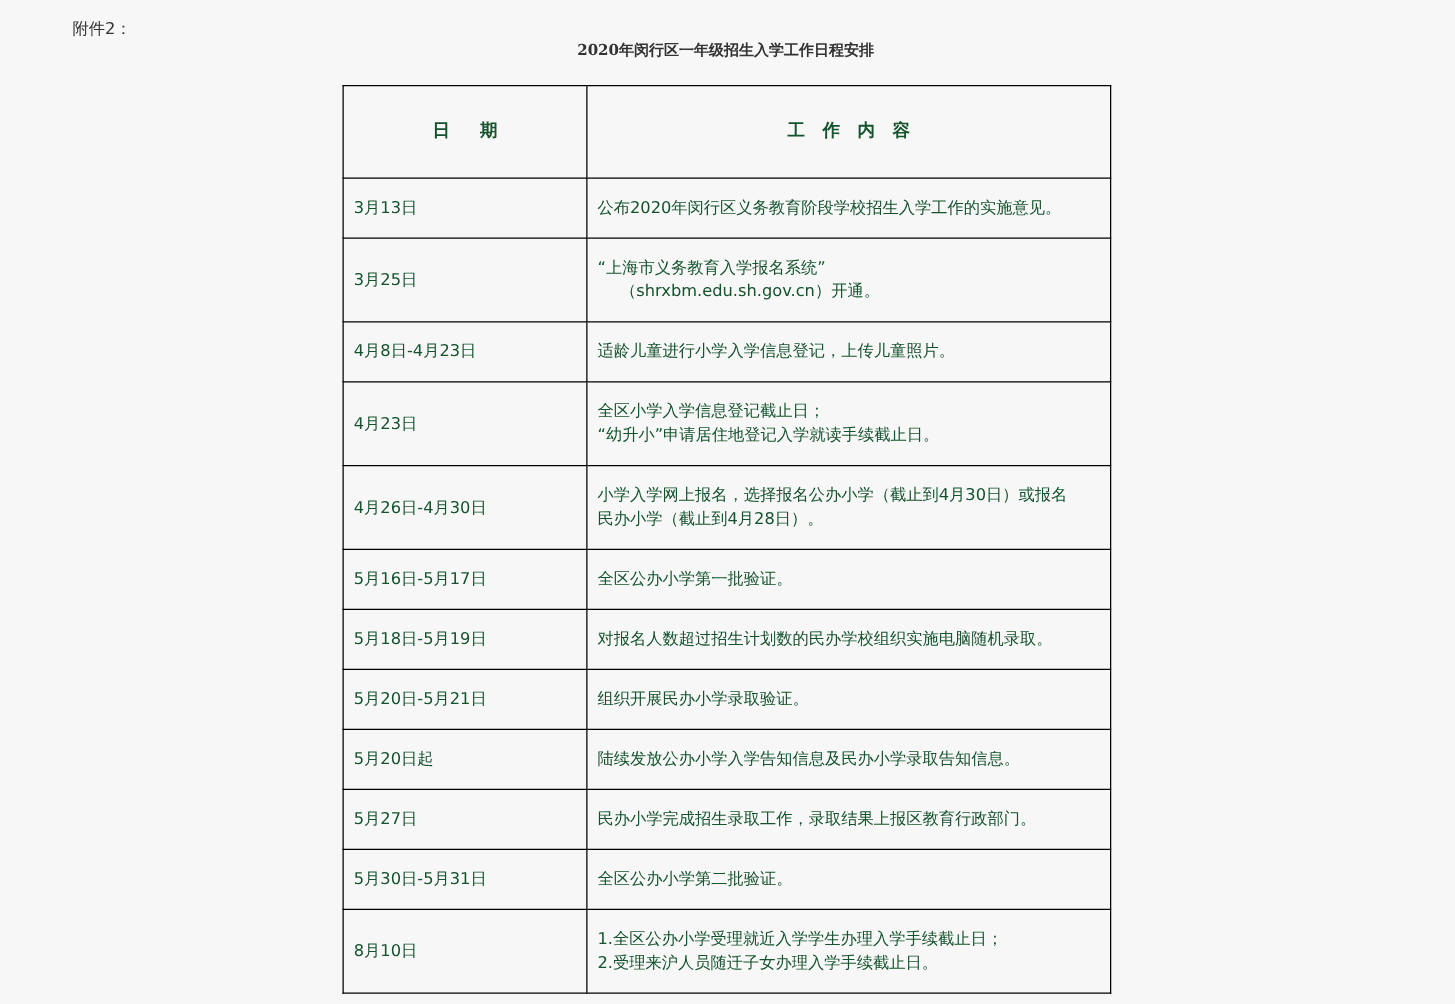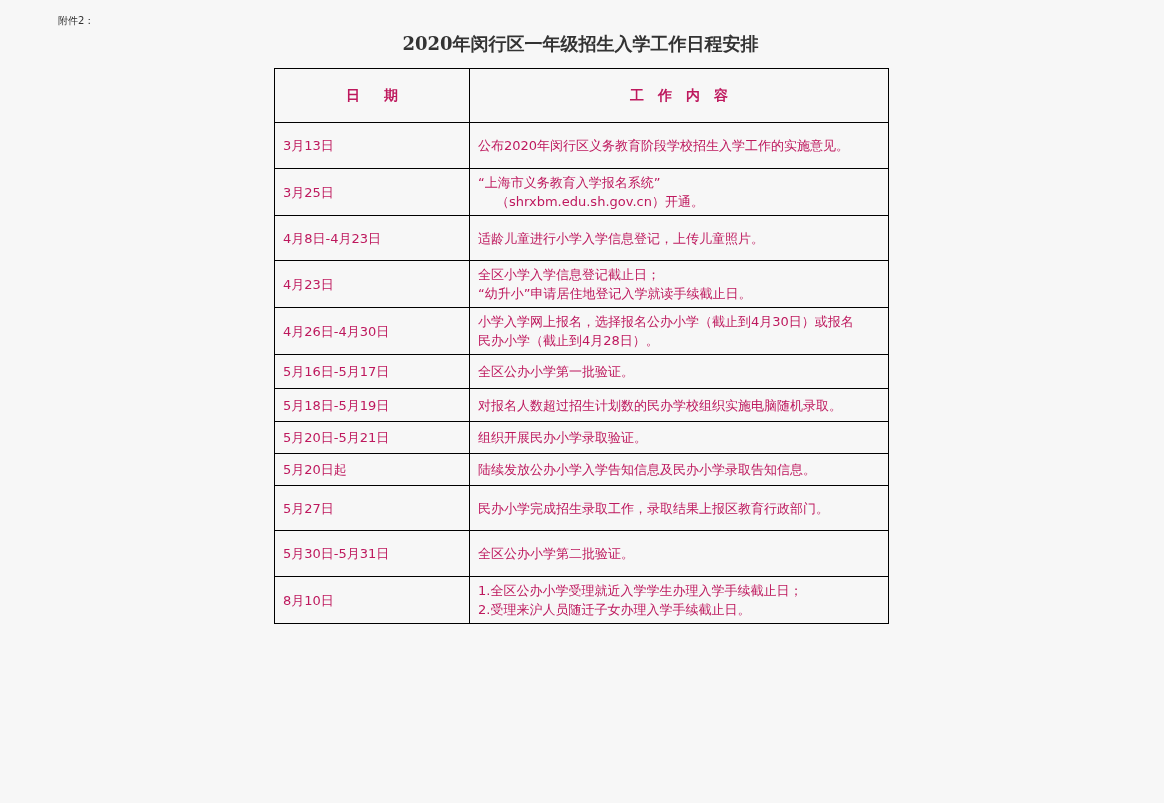--- a/index.html
+++ b/index.html
@@ -12,49 +12,49 @@
       height: 803px;
       position: relative;
       overflow: hidden;
       font-family: "DejaVu Sans", "Liberation Sans", sans-serif;
       color: #333333;
     }
     .attachment-label {
       position: absolute;
       left: 58px;
       top: 14px;
-      font-size: 10px;
+      font-size: 13px;
       color: #333;
     }
     .doc-title {
       position: absolute;
       left: 274px;
       width: 613px;
       top: 32px;
       text-align: center;
       font-family: "DejaVu Serif", "Liberation Serif", serif;
-      font-size: 18px;
+      font-size: 12px;
       font-weight: bold;
       color: #333;
     }
     table.schedule {
       position: absolute;
       left: 274px;
       top: 68px;
       width: 614px;
       border-collapse: collapse;
       table-layout: fixed;
       font-size: 13px;
     }
     table.schedule td, table.schedule th {
       border: 1px solid #000;
-      padding: 4px 8px;
+      padding: 14px 8px;
       vertical-align: middle;
       line-height: 19px;
-      color: #be185d;
+      color: #14532d;
     }
     table.schedule th {
       font-weight: bold;
       font-size: 14px;
       text-align: center;
       font-family: "DejaVu Serif", "Liberation Serif", serif;
       height: 45px;
     }
     col.c-date { width: 195px; }
     col.c-work { width: 419px; }

